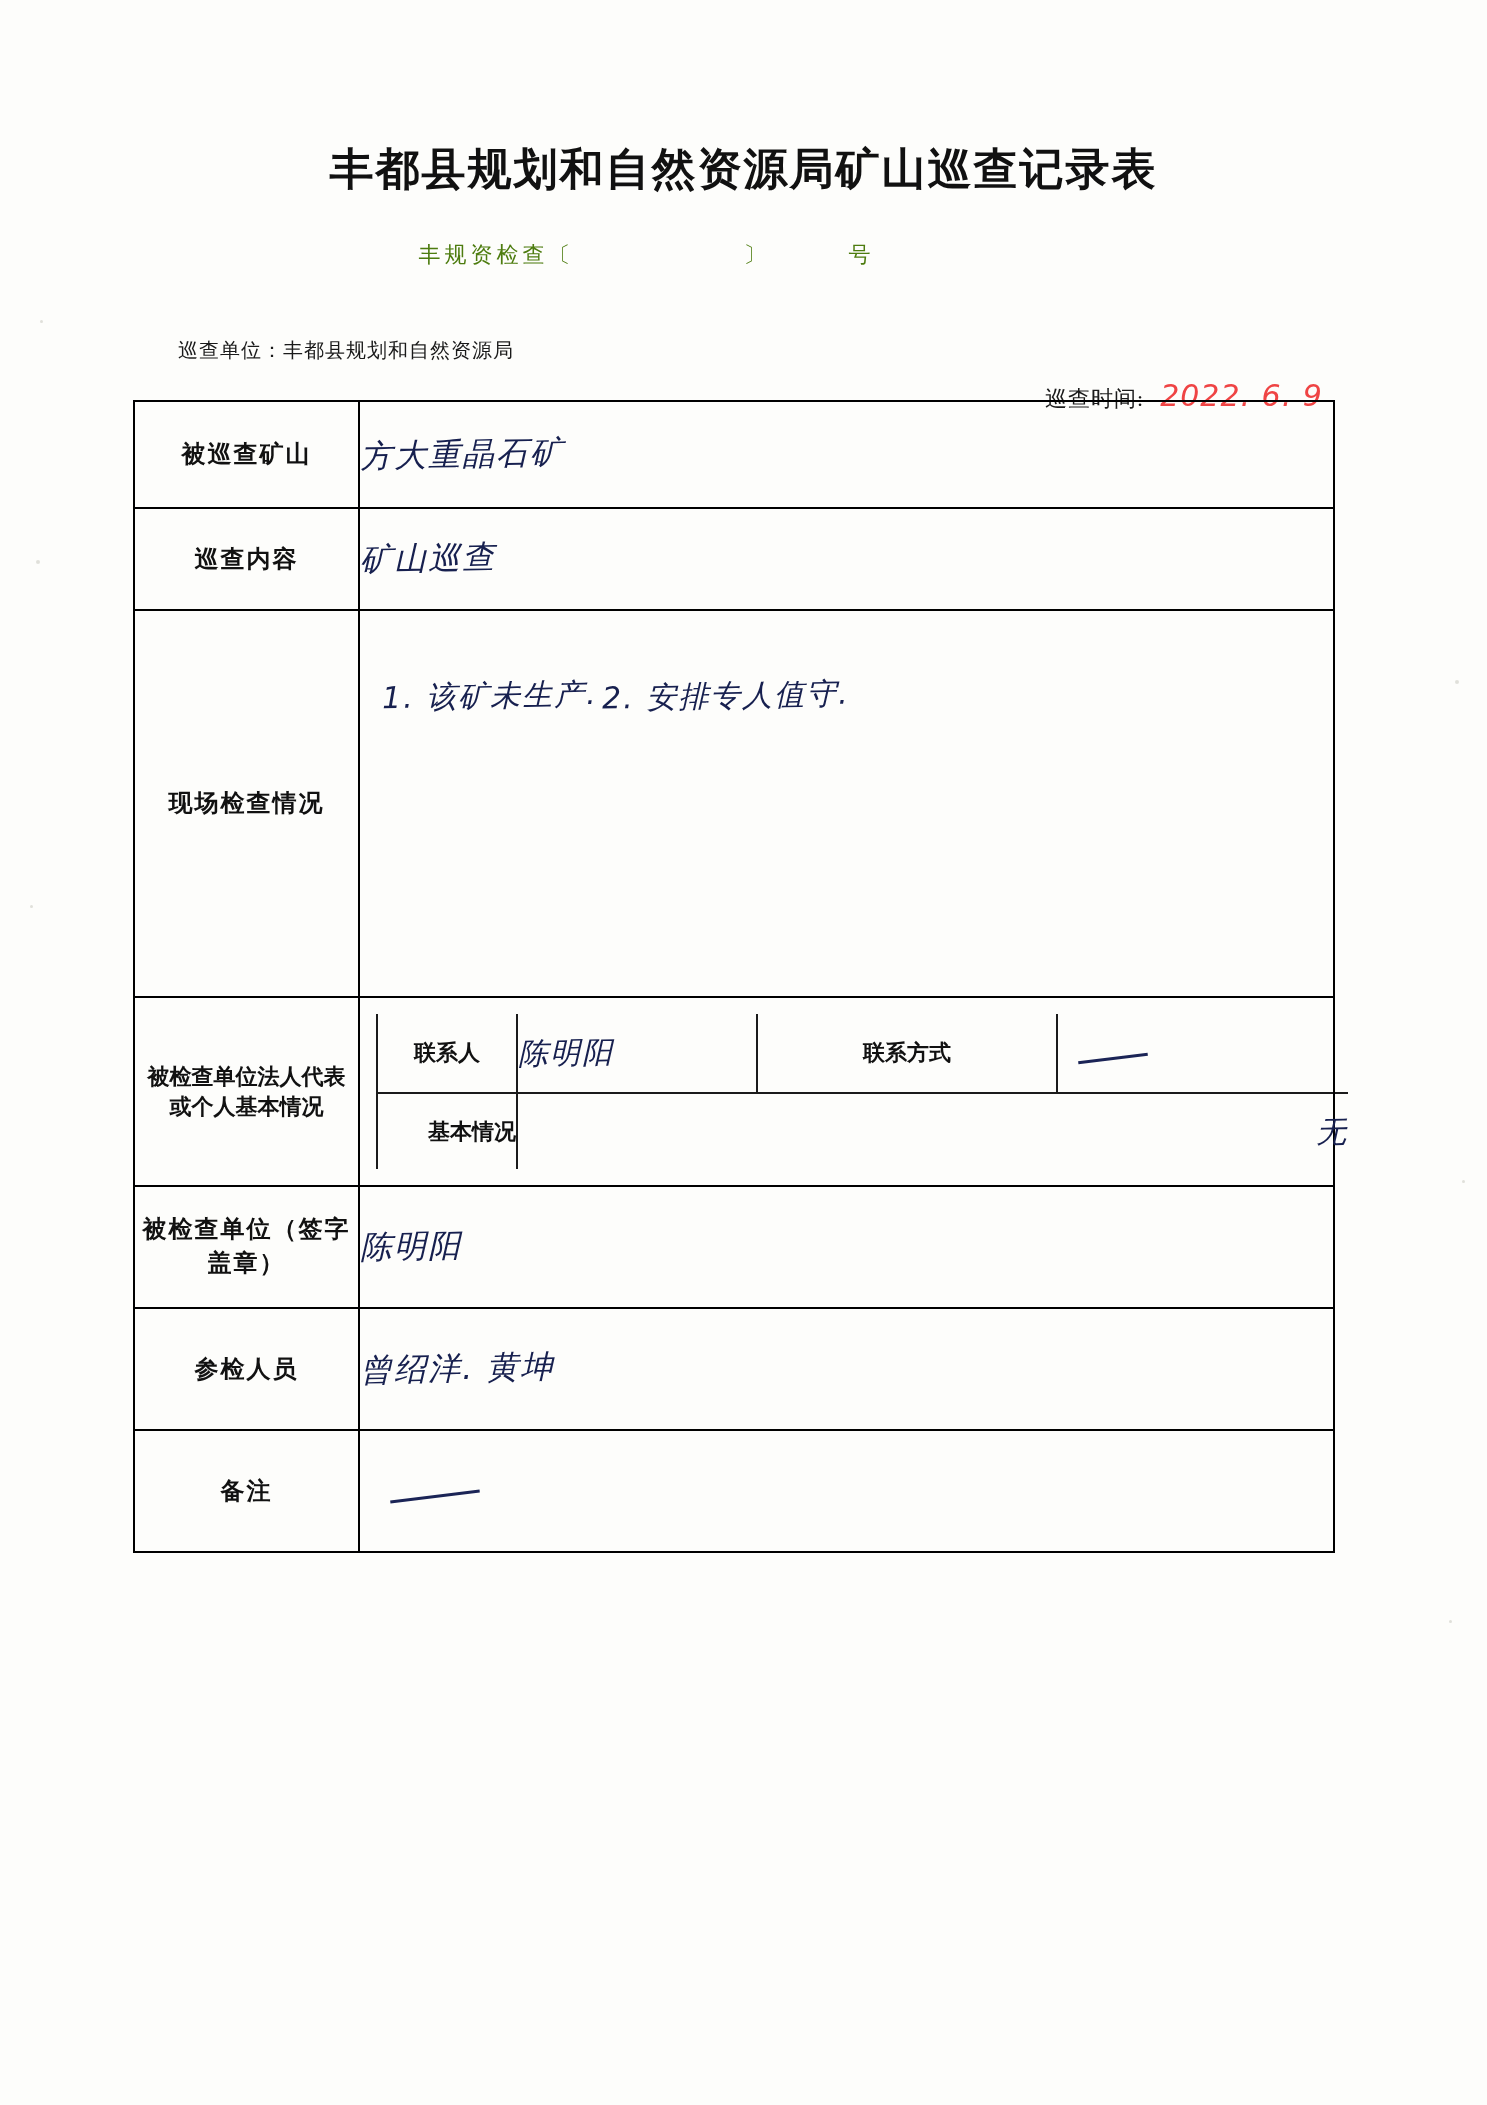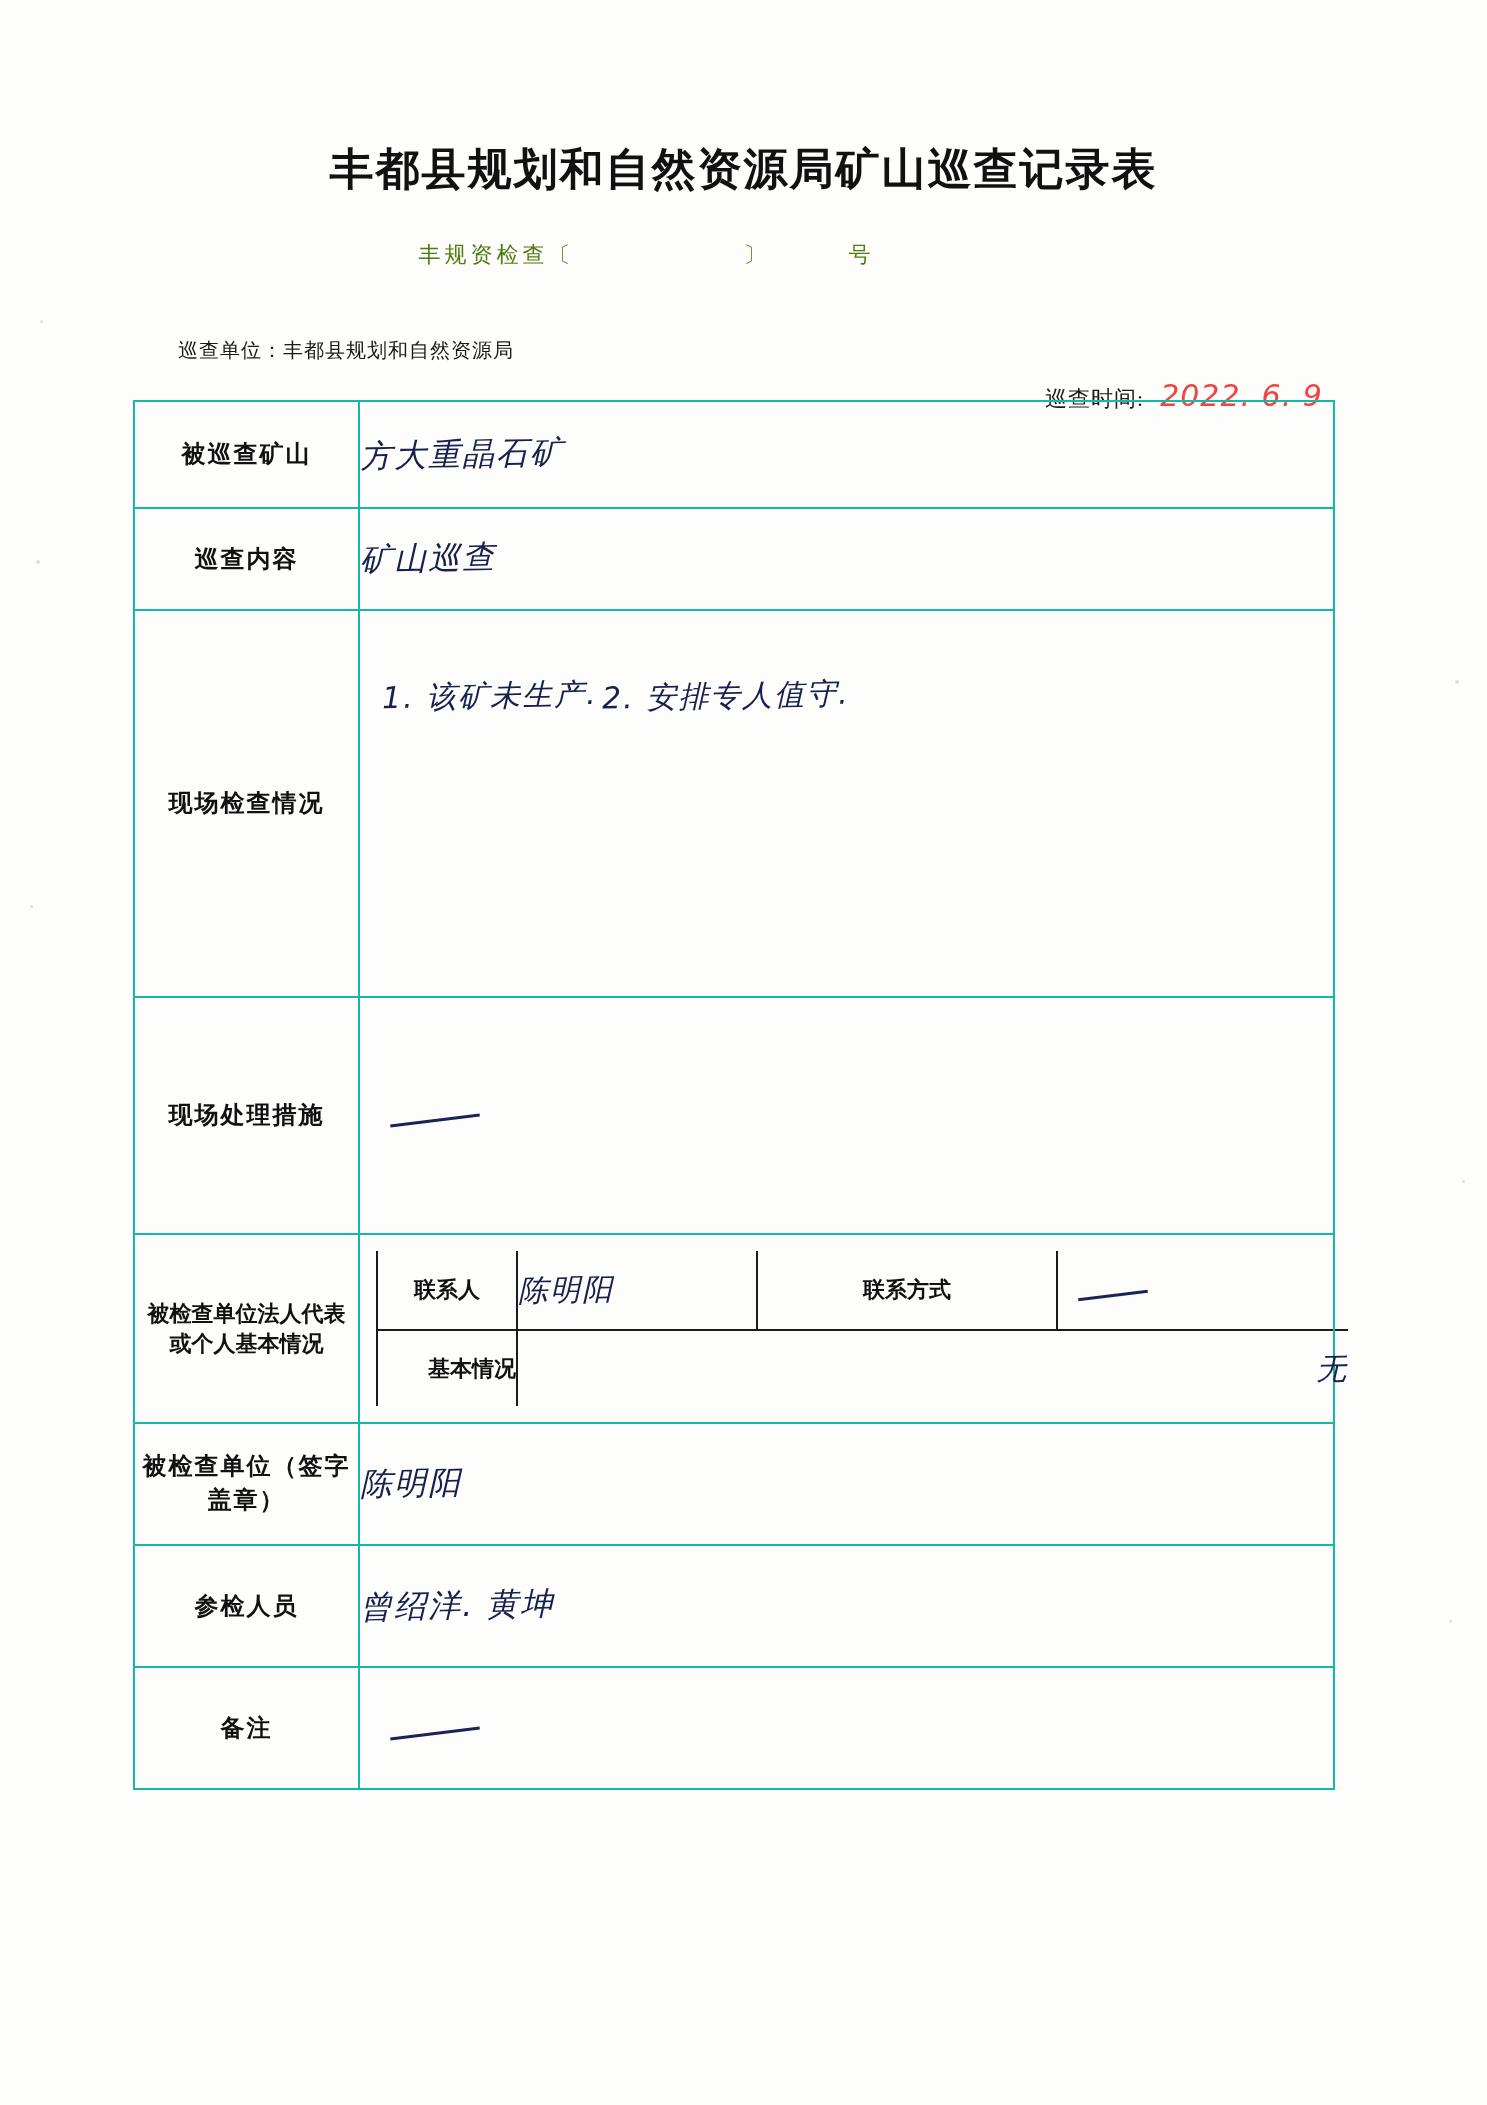--- a/index.html
+++ b/index.html
@@ -88,21 +88,21 @@
   
   .tbl {
     position: absolute;
     left: 133px;
     top: 400px;
     width: 1200px;
     border-collapse: collapse;
     table-layout: fixed;
   }
   .tbl td {
-    border: 2px solid #14b8a6;
+    border: 2px solid #000000;
     padding: 0;
     vertical-align: middle;
   }
   .lab {
     text-align: center;
     font-size: 24px;
     font-weight: bold;
     letter-spacing: 2px;
     line-height: 1.35;
     font-family: "Liberation Serif", serif;
@@ -216,26 +216,20 @@
     <tr>
       <td class="lab" style="height:385px">现场检查情况</td>
       <td colspan="4" style="vertical-align:top">
         <div style="padding:45px 0 0 22px">
           <div class="hand hand-lines">1. 该矿未生产.</div>
           <div class="hand hand-lines" style="margin-top:16px">2. 安排专人值守.</div>
         </div>
       </td>
     </tr>
 
-    <tr>
-      <td class="lab" style="height:235px">现场处理措施</td>
-      <td colspan="4">
-        <span class="dash"></span>
-      </td>
-    </tr>
 
     <tr>
       <td class="lab lab-sm" style="height:155px; padding:0 8px">被检查单位法人代表或个人基本情况</td>
       <td colspan="4" style="padding:16px">
         <table class="subtbl">
           <colgroup>
             <col style="width:140px">
             <col style="width:240px">
             <col style="width:300px">
             <col style="width:291px">

